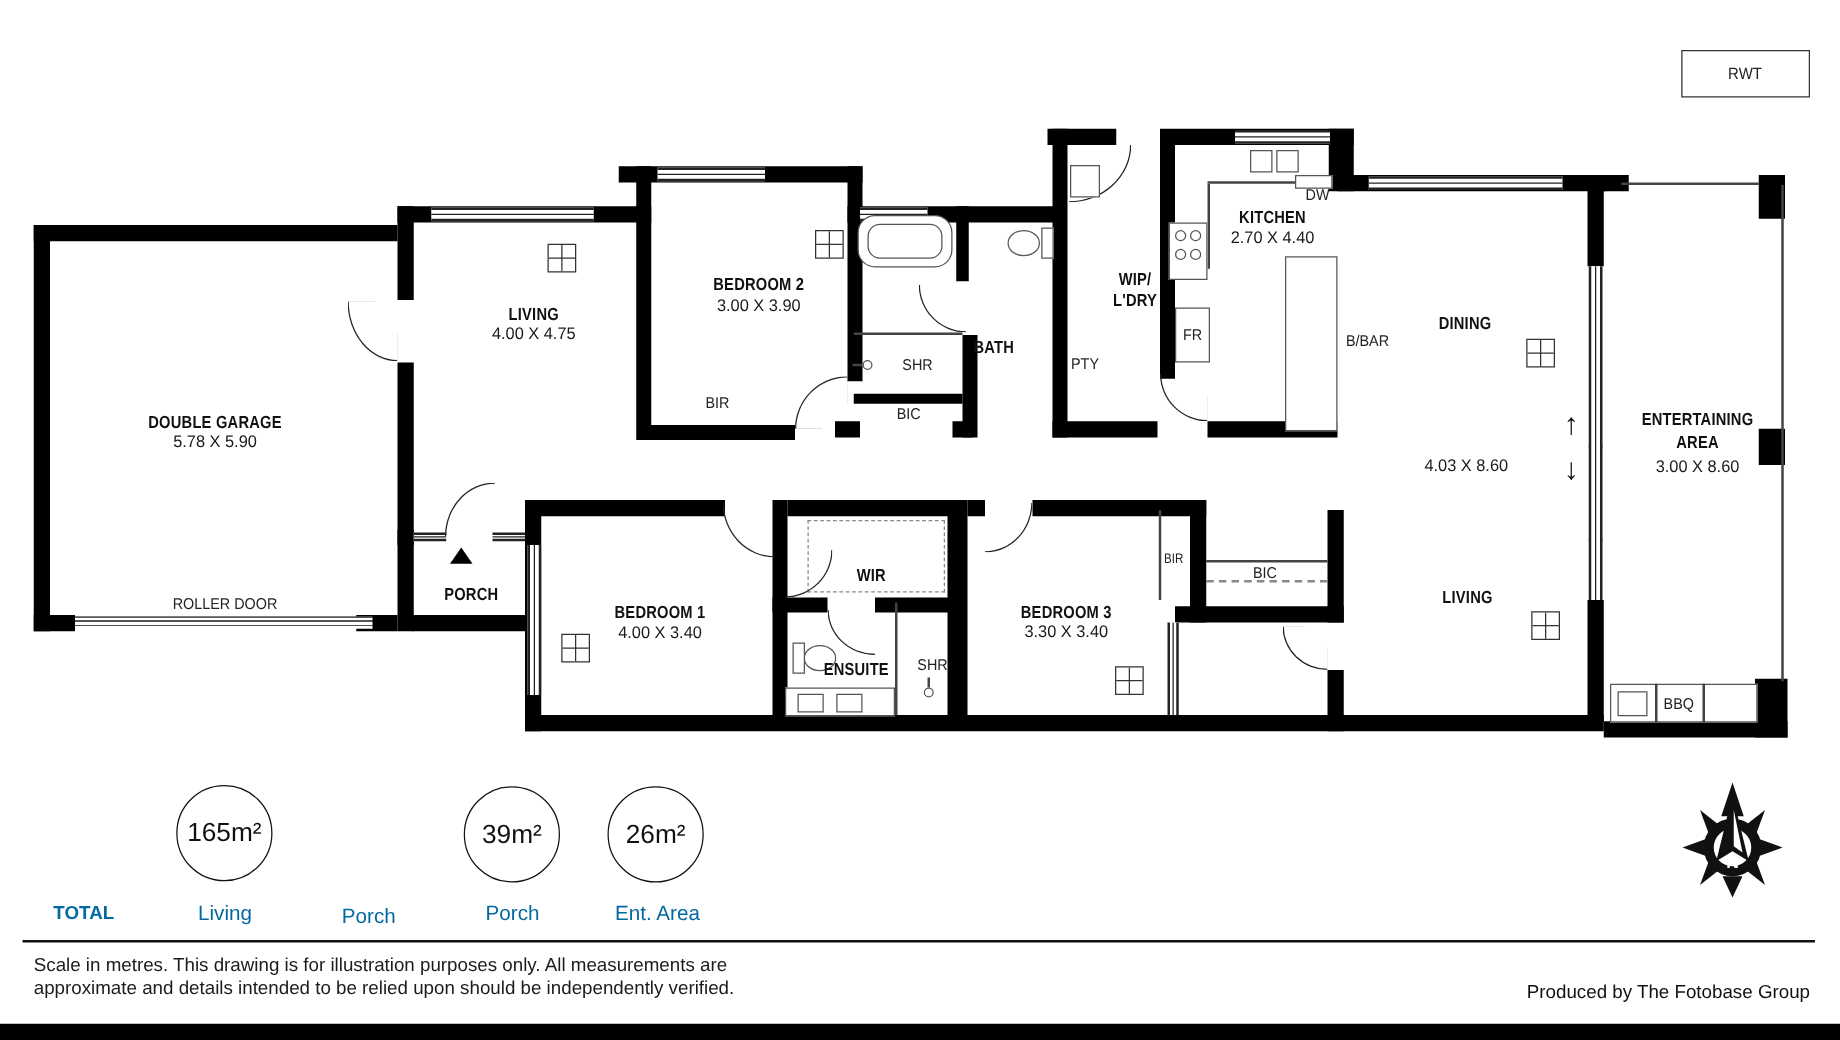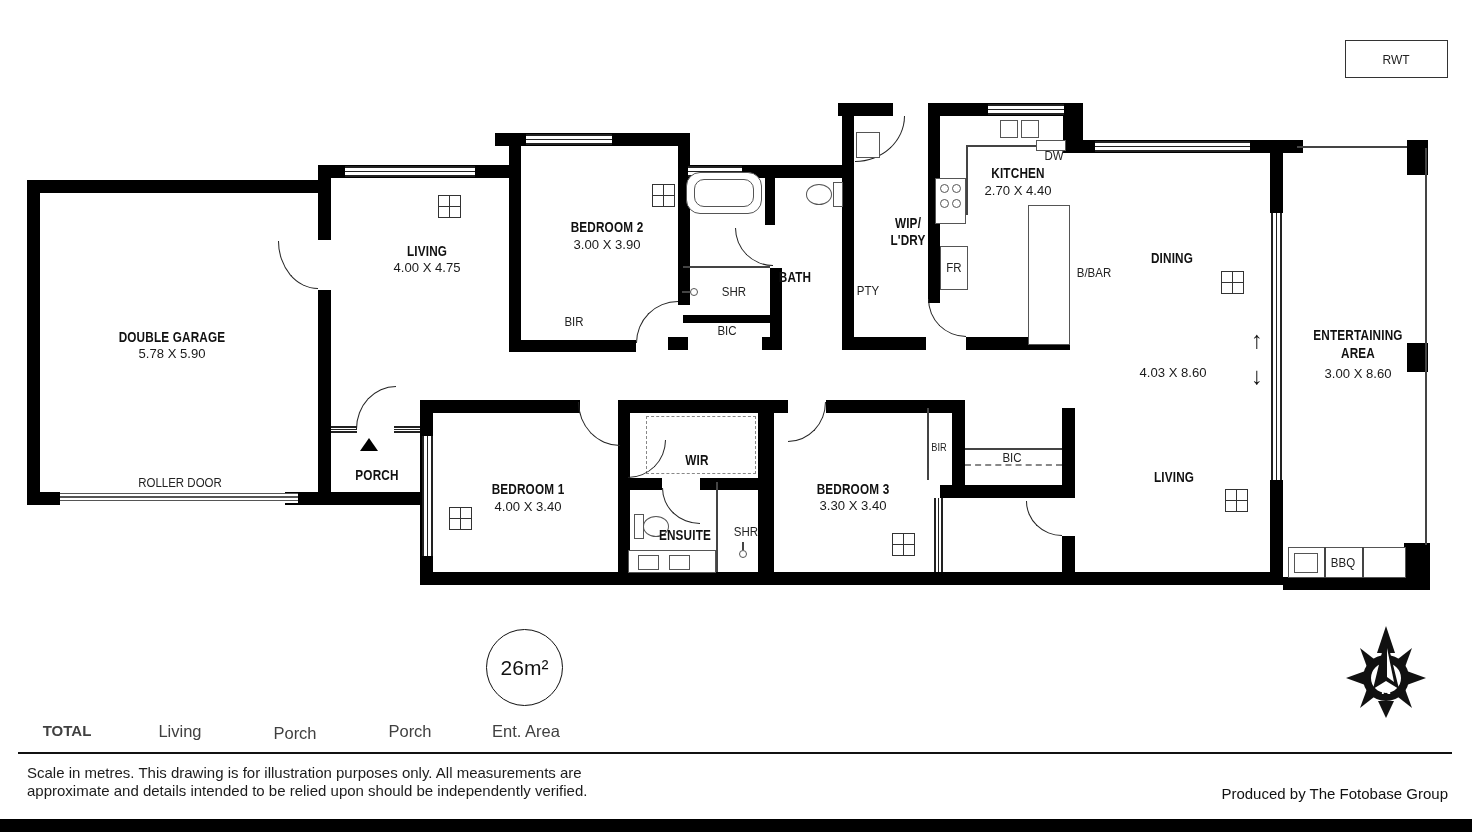--- a/index.html
+++ b/index.html
@@ -26,21 +26,21 @@
   .rname{font-weight:700;font-size:14px;letter-spacing:.2px;}
   .dims{font-size:13.5px;color:#1a1a1a;}
   .dims>span{transform:scaleX(.97);}
   .small{font-size:12.5px;color:#222;}
   .small>span{transform:scaleX(.92);}
   .tiny{font-size:11px;color:#222;}
   .wrap{white-space:normal;width:122px;line-height:1.28;}
   .circle{position:absolute;border-radius:50%;box-sizing:border-box;display:flex;align-items:center;justify-content:center;}
   .circle.outl{border:1.8px solid #111;background:#fff;font-size:21px;color:#111;}
   .circle.fill{background:#0a0a0a;color:#fff;font-weight:700;font-size:20px;}
-  .clabel{position:absolute;transform:translateX(-50%);font-size:16.5px;color:#404040;}
+  .clabel{position:absolute;transform:translateX(-50%);font-size:16.5px;color:#0369a1;}
   .clabel.bold{font-weight:700;font-size:15px;}
   .roller{position:absolute;background:repeating-linear-gradient(to bottom,#555 0 1.3px,#fff 1.3px 3.4px);}
   .tri{position:absolute;width:0;height:0;border-left:9px solid transparent;border-right:9px solid transparent;border-bottom:13px solid #000;}
   .arrow{position:absolute;transform:translate(-50%,-50%);font-size:24px;font-weight:400;color:#111;}
   .oval{position:absolute;border:1.6px solid #555;background:#fff;box-sizing:border-box;border-radius:50%;}
   .rrect{position:absolute;border:1.7px solid #555;background:#fff;box-sizing:border-box;}
   .footer-rule{position:absolute;background:#111;}
   .disc{position:absolute;font-size:15px;color:#1c1c1c;}
   .credit{position:absolute;font-size:15px;color:#111;}
   .bottombar{position:absolute;background:#000;}
@@ -223,24 +223,30 @@
   <div class="lbl tiny" style="left:939px;top:447px"><span>BIR</span></div>
   <div class="lbl small" style="left:1012px;top:458px"><span>BIC</span></div>
 
   <div class="lbl rname" style="left:1174px;top:477px"><span>LIVING</span></div>
 
   <div class="arrow" style="left:1257px;top:340px">↑</div>
   <div class="arrow" style="left:1257px;top:376px">↓</div>
 
   <div class="clabel bold" style="left:67px;top:722px">TOTAL</div>
 
+  <div class="circle outl" style="left:141px;top:628px;width:77px;height:77px">
+      <span>165m²</span>
+    </div>
   <div class="clabel" style="left:180px;top:722px">Living</div>
 
   <div class="clabel" style="left:295px;top:724px">Porch</div>
 
+  <div class="circle outl" style="left:371px;top:629px;width:77px;height:77px">
+      <span>39m²</span>
+    </div>
   <div class="clabel" style="left:410px;top:722px">Porch</div>
 
   <div class="circle outl" style="left:486px;top:629px;width:77px;height:77px">
       <span>26m²</span>
     </div>
   <div class="clabel" style="left:526px;top:722px">Ent. Area</div>
 
   <div style="position:absolute;left:1344px;top:626px;width:84px;height:94px">
     <svg width="84" height="94" viewBox="0 0 84 94">
       <circle cx="42" cy="52" r="19" fill="#fff" stroke="#111" stroke-width="8"></circle>

